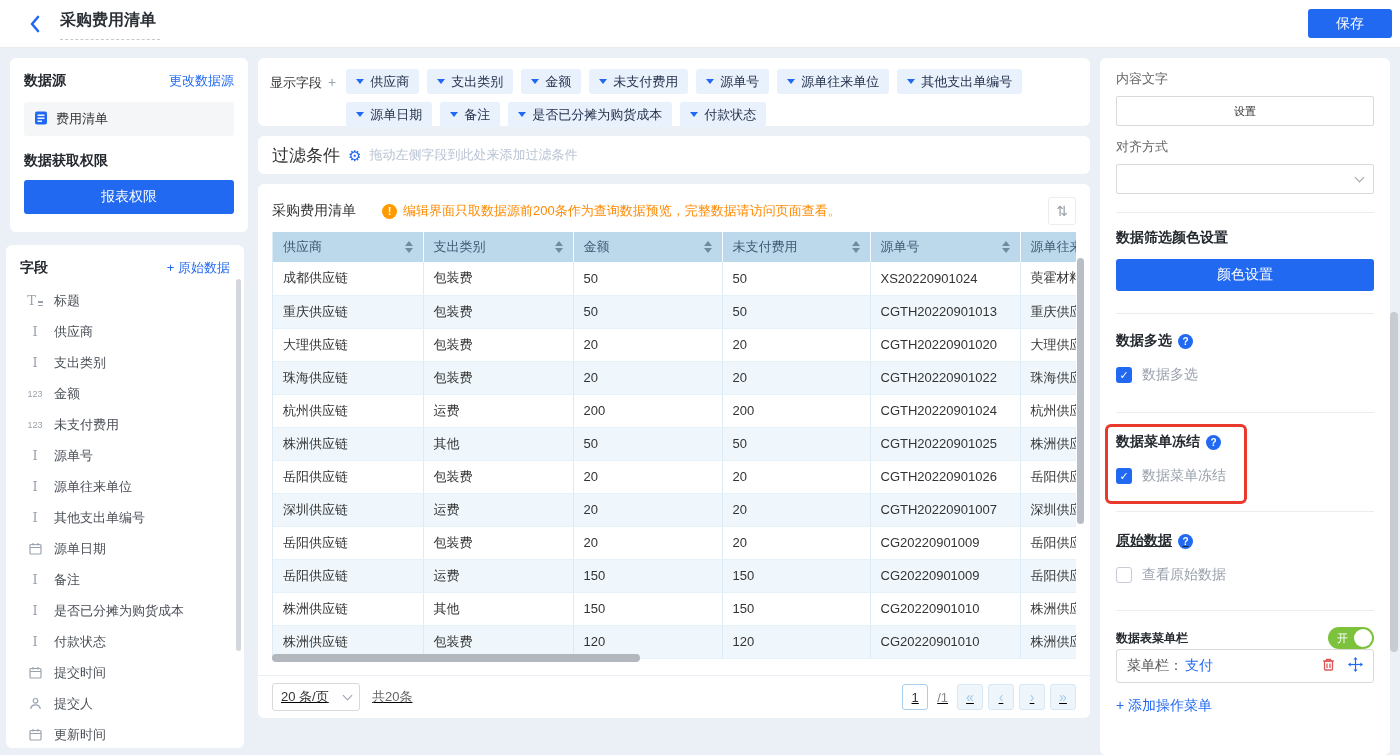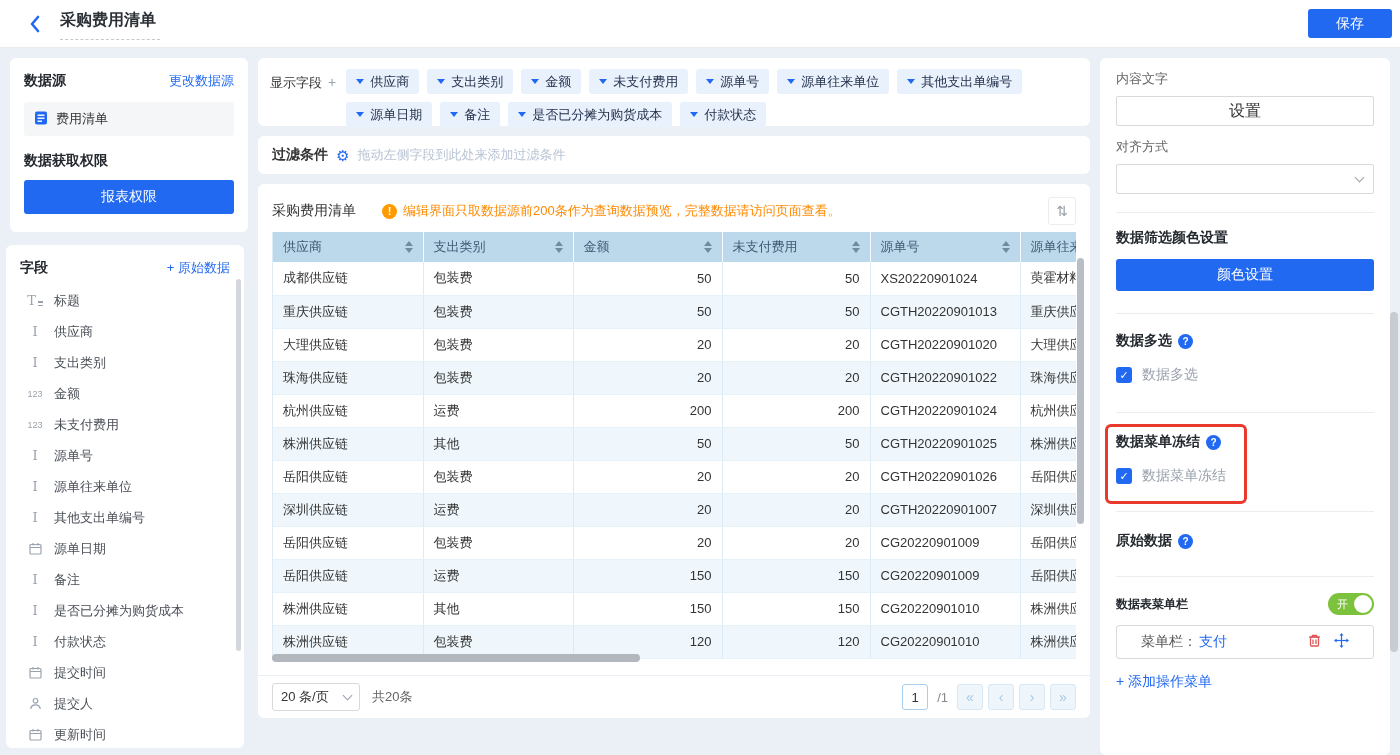--- a/index.html
+++ b/index.html
@@ -52,21 +52,21 @@
   .chips-row { display:flex; }
   .chips-label { flex:none; font-size:13px; color:#333; padding:5px 0; }
   .chips-label .plus { color:#9aa3ad; margin-left:6px; font-size:14px; }
   .chips-wrap { display:flex; flex-wrap:wrap; gap:8px; margin-left:10px; }
   .chip { height:25px; background:#e8f1fc; border-radius:3px; display:flex; align-items:center; gap:6px;
           padding:0 10px; font-size:13px; color:#25324d; cursor:pointer; }
   .chip .tri { width:0; height:0; border-left:4px solid transparent; border-right:4px solid transparent;
                border-top:5px solid #2269f2; }
 
   
-  .filter-title { font-size:14px; font-weight:bold; color:#333; }
+  .filter-title { font-size:17px; font-weight:normal; color:#333; }
   .gear { color:#2269f2; font-size:15px; line-height:1; }
   .filter-placeholder { font-size:13px; color:#b9c4d4; }
 
   
   .tbl-title-row { display:flex; align-items:center; gap:10px; height:30px; margin-bottom:6px; }
   .tbl-title { font-size:14px; color:#333; }
   .notice { display:flex; align-items:center; gap:6px; margin-left:16px; }
   .warn-icon { width:15px; height:15px; border-radius:50%; background:#ff9a00; color:#fff; font-size:11px;
                font-weight:bold; display:flex; align-items:center; justify-content:center; flex:none; }
   .notice-text { font-size:13px; color:#ff8a00; }
@@ -77,43 +77,43 @@
   col.c0{width:150px} col.c1{width:150px} col.c2{width:149px} col.c3{width:148px} col.c4{width:150px} col.c5{width:153px}
   th { background:#bcd9ec; height:30px; font-weight:normal; }
   th .th-inner { display:flex; align-items:center; padding:0 10px; font-size:13px; color:#3f5a73; }
   th { border-right:1px solid rgba(255,255,255,.85); }
   .sorters { display:inline-flex; flex-direction:column; gap:2px; margin-left:auto; cursor:pointer; }
   .sorters i { display:block; width:0; height:0; border-left:4px solid transparent; border-right:4px solid transparent; }
   .sorters i.up { border-bottom:5px solid #6d8ba1; }
   .sorters i.dn { border-top:5px solid #6d8ba1; }
   td { height:33px; font-size:13px; color:#333; padding:0 10px; border-right:1px solid #dcebf5;
        border-bottom:1px solid #e6f1f8; white-space:nowrap; overflow:hidden; }
-  td.num { text-align:right; }
+  td.num { text-align:left; }
   tbody tr:nth-child(even) { background:#f0f7fc; }
   #tbl-vscroll { right:6px; top:74px; width:7px; height:266px; background:#b9bec6; border-radius:4px; }
   #tbl-hscroll { left:14px; top:470px; width:368px; height:8px; background:#b2b6bd; border-radius:4px; }
 
   .pagination { position:absolute; left:0; right:0; bottom:0; height:43px; border-top:1px solid #e9eef4;
-                display:flex; align-items:center; padding:1px 14px; }
+                display:flex; align-items:center; padding:1px 14px;text-decoration:underline; }
   .psize { width:88px; height:28px; border:1px solid #d9d9d9; border-radius:3px; display:flex; align-items:center;
            justify-content:space-between; padding:0 8px; font-size:13px; color:#333; cursor:pointer; background:#fff; }
   .chev { width:7px; height:7px; border-right:1.5px solid #9aa0a8; border-bottom:1.5px solid #9aa0a8;
           transform:rotate(45deg); margin-top:-3px; flex:none; }
   .ptotal { margin-left:12px; font-size:13px; color:#666; }
   .pright { margin-left:auto; display:flex; align-items:center; gap:5px; }
   .page-box { min-width:26px; height:26px; border:1px solid #a9cdec; border-radius:3px; background:#fff;
               display:flex; align-items:center; justify-content:center; font-size:13px; color:#333; }
   .page-of { font-size:13px; color:#888; margin:0 4px; }
   .nav-btn { width:26px; height:26px; background:#eef5fb; border:1px solid #d7e7f3; border-radius:3px;
              color:#a5c9e6; font-size:14px; display:flex; align-items:center; justify-content:center; cursor:pointer; }
 
   
   .r-label { font-size:13px; color:#666; margin-bottom:8px; }
   .ghost-btn { width:100%; height:30px; background:#fff; border:1px solid #d9d9d9; border-radius:2px;
-               font-size:16px; color:#333; cursor:pointer; font-family:inherit; }
+               font-size:11px; color:#333; cursor:pointer; font-family:inherit; }
   .r-select { margin-top:8px; width:100%; height:30px; border:1px solid #d9d9d9; border-radius:2px; background:#fff;
               display:flex; align-items:center; justify-content:flex-end; padding:0 10px; cursor:pointer; }
   .divider { height:1px; background:#ececec; margin:18px 0 0 0; }
   .r-sec-title { display:flex; align-items:center; gap:6px; font-size:14px; font-weight:bold; color:#24292f; }
   .qmark { width:15px; height:15px; border-radius:50%; background:#2269f2; color:#fff; font-size:10px;
            font-weight:bold; display:flex; align-items:center; justify-content:center; flex:none; cursor:pointer; }
   .blue-btn-sm { margin-top:12px; width:100%; height:32px; background:#2269f2; color:#fff; border:none;
                  border-radius:3px; font-size:14px; cursor:pointer; font-family:inherit; }
   .cb-row { display:flex; align-items:center; margin-top:16px; }
   .checkbox { width:16px; height:16px; border-radius:3px; display:flex; align-items:center; justify-content:center;
@@ -124,22 +124,22 @@
   .toggle-row { display:flex; align-items:center; justify-content:space-between; margin-top:16px; }
   .toggle-title-bold { font-size:12px; font-weight:bold; color:#24292f; }
   .toggle-title { font-size:14px; color:#333; }
   .toggle { position:relative; width:46px; height:22px; border-radius:11px; cursor:pointer; flex:none; }
   .toggle.on { background:#7cc23d; }
   .toggle.on .t-text { position:absolute; left:9px; top:4px; color:#fff; font-size:11px; }
   .toggle.on .knob { position:absolute; right:2px; top:2px; width:18px; height:18px; background:#fff; border-radius:50%; }
   .toggle.off { background:#c2c2c2; }
   .toggle.off .t-text { position:absolute; right:9px; top:4px; color:#fff; font-size:11px; }
   .toggle.off .knob { position:absolute; left:2px; top:2px; width:18px; height:18px; background:#fff; border-radius:50%; }
-  .menu-item-box { margin-top:10px; border:1px solid #d9d9d9; border-radius:3px; height:34px; display:flex;
-                   align-items:center; padding:0 24px; }
+  .menu-item-box { border:1px solid #d9d9d9; border-radius:3px; height:34px; display:flex;
+                   align-items:center; padding:0 10px; }
   .mi-prefix { font-size:14px; color:#555; }
   .mi-value { font-size:14px; color:#2269f2; margin-left:2px; }
   .mi-icons { margin-left:auto; display:flex; align-items:center; gap:12px; }
   .add-link { margin-top:14px; font-size:14px; color:#2269f2; cursor:pointer; }
   .freeze-wrap { position:relative; }
   .red-annotation { position:absolute; left:-11px; top:-9px; width:142px; height:80px; border:3px solid #e8392c;
                     border-radius:6px; pointer-events:none; }
   #right-scroll { position:absolute; right:2px; top:312px; width:8px; height:340px; background:#c8ccd2;
                   border-radius:4px; z-index:4; }
 </style>
@@ -587,23 +587,27 @@
         <span class="qmark">?</span>
       </div>
       <div class="cb-row">
         <span class="checkbox checked">✓</span>
         <span class="cb-label">数据菜单冻结</span>
       </div>
     </div>
 
     <div class="divider" style="margin-top:26px;"></div>
 
-    <div class="r-sec-title" style="margin-top:20px;">
+    <div class="r-sec-title" style="margin-top:20px;text-decoration:underline;">
       <span>原始数据</span>
       <span class="qmark">?</span>
+    </div>
+    <div class="cb-row">
+      <span class="checkbox unchecked"></span>
+      <span class="cb-label">查看原始数据</span>
     </div>
 
     <div class="divider" style="margin-top:26px;"></div>
 
     <div class="toggle-row">
       <span class="toggle-title-bold">数据表菜单栏</span>
       <span class="toggle on">
         <span class="t-text">开</span>
         <span class="knob"></span>
       </span>

